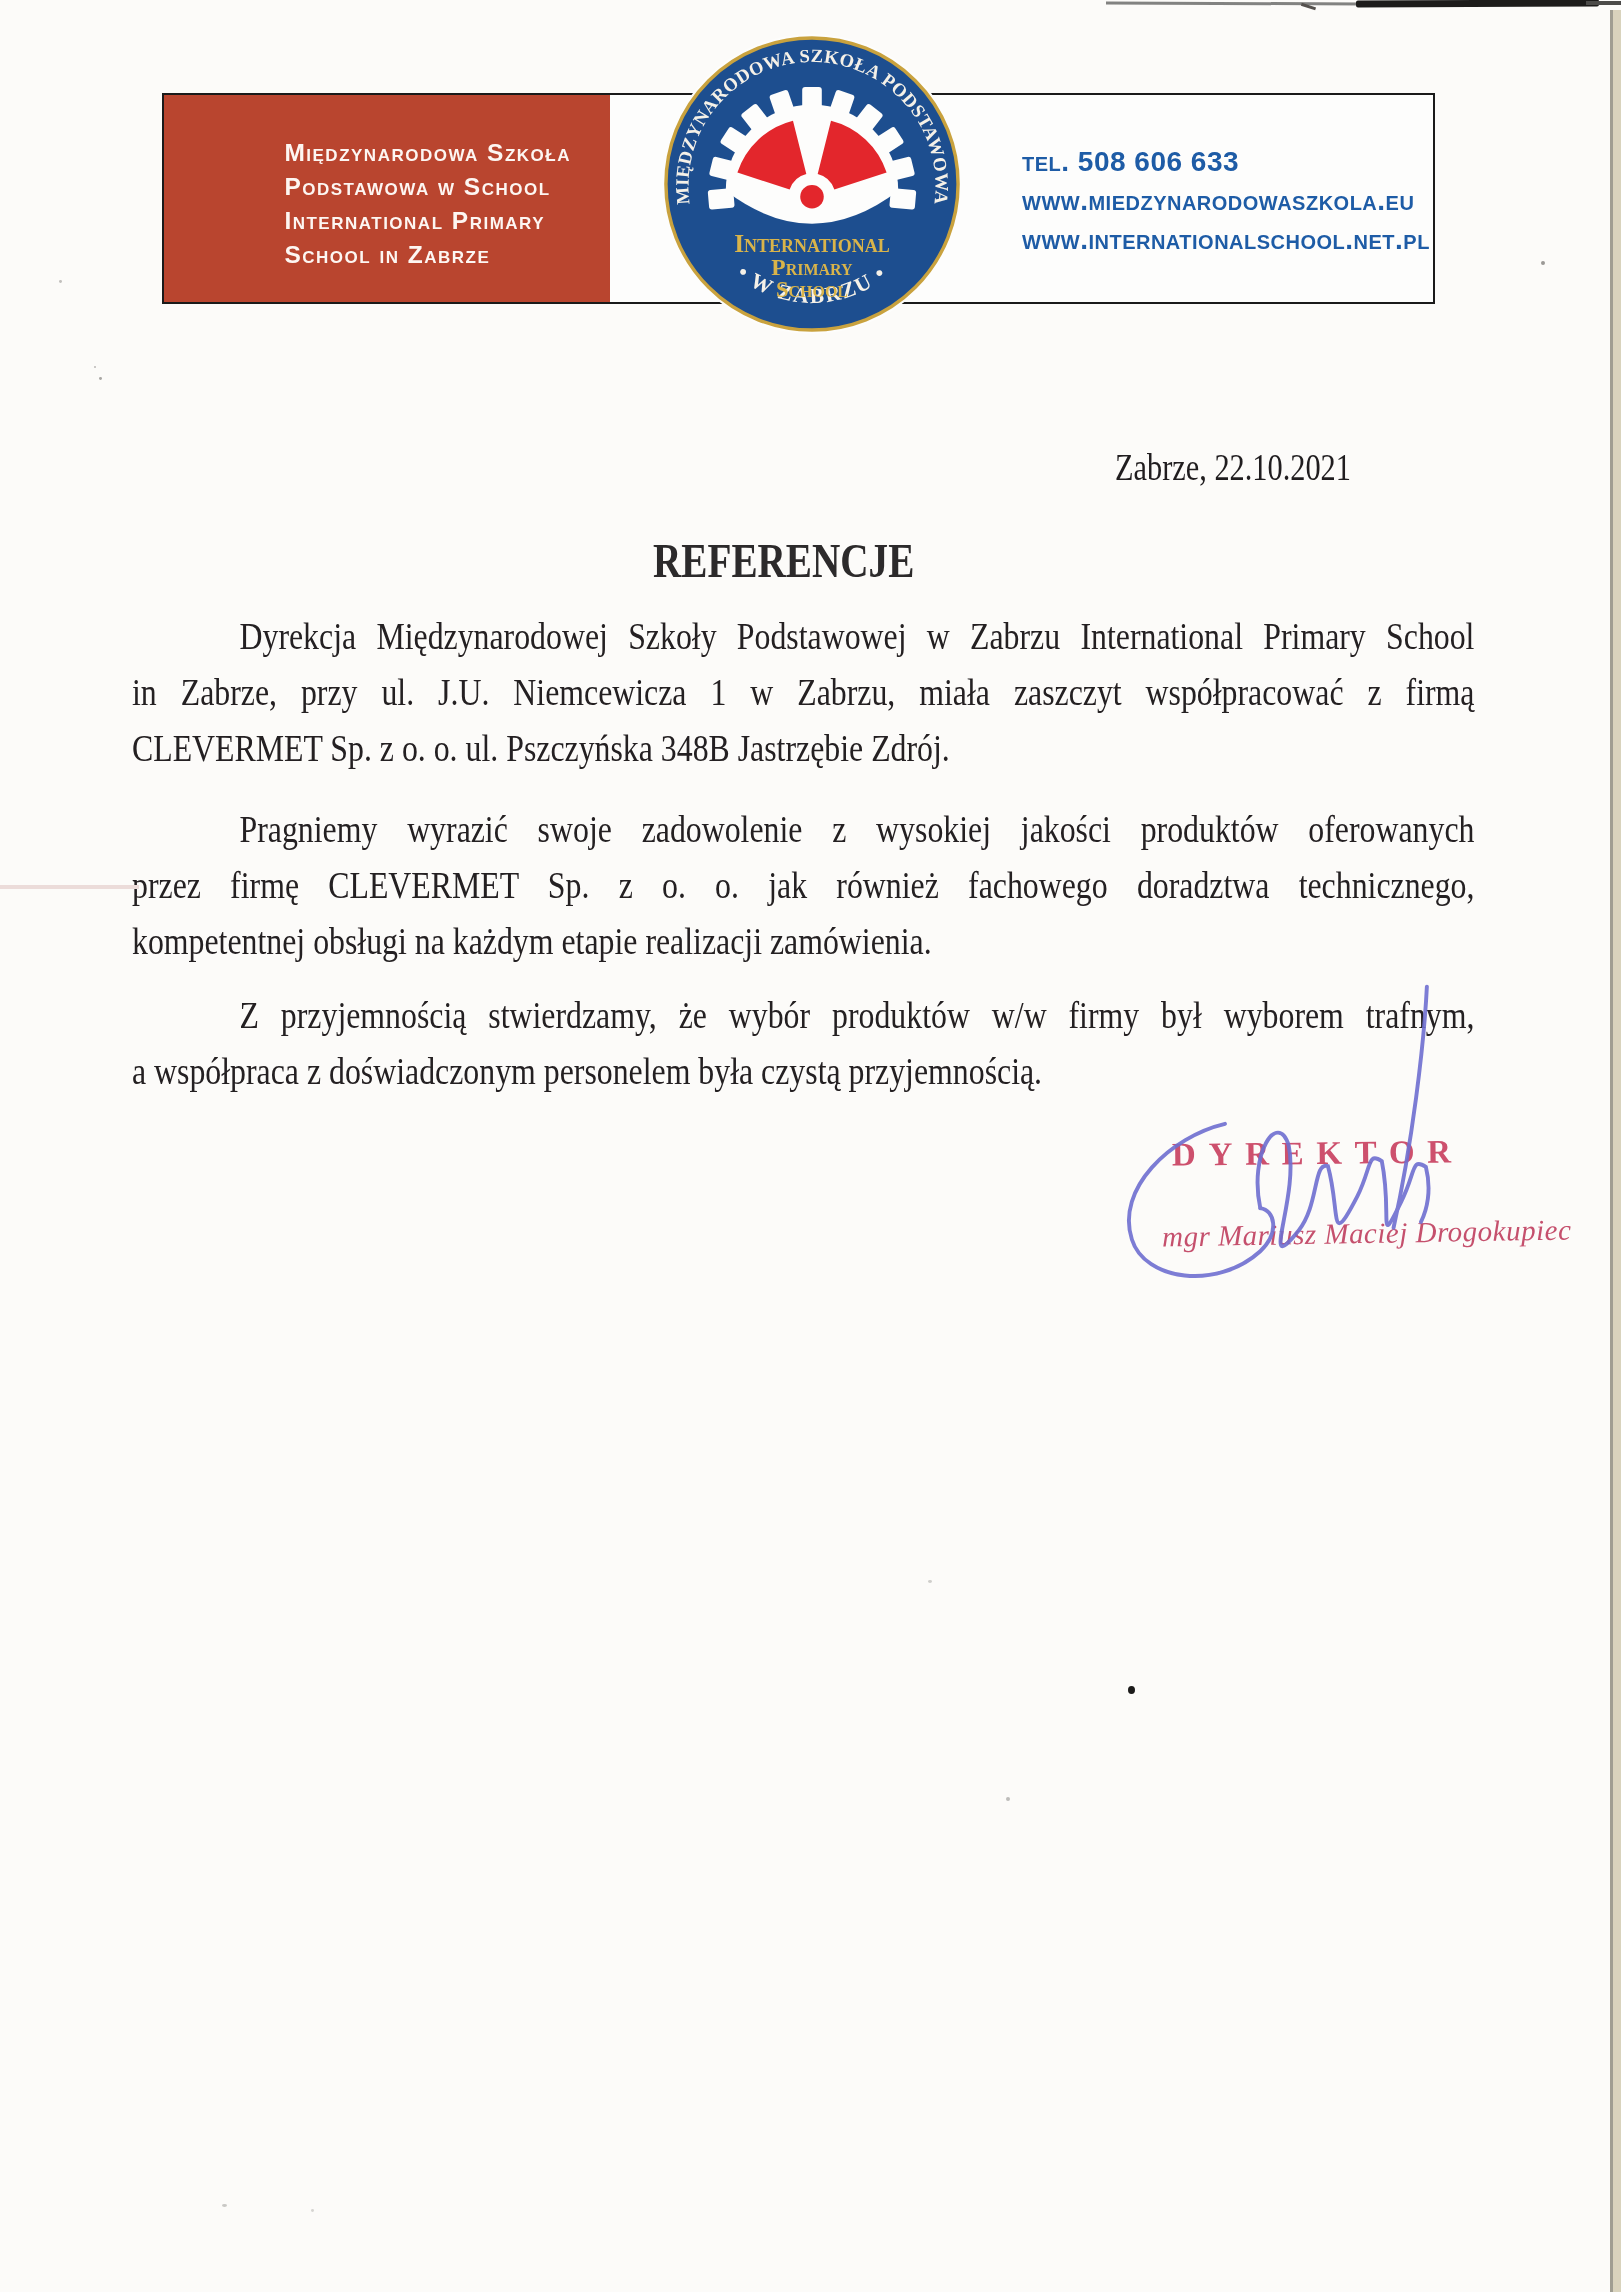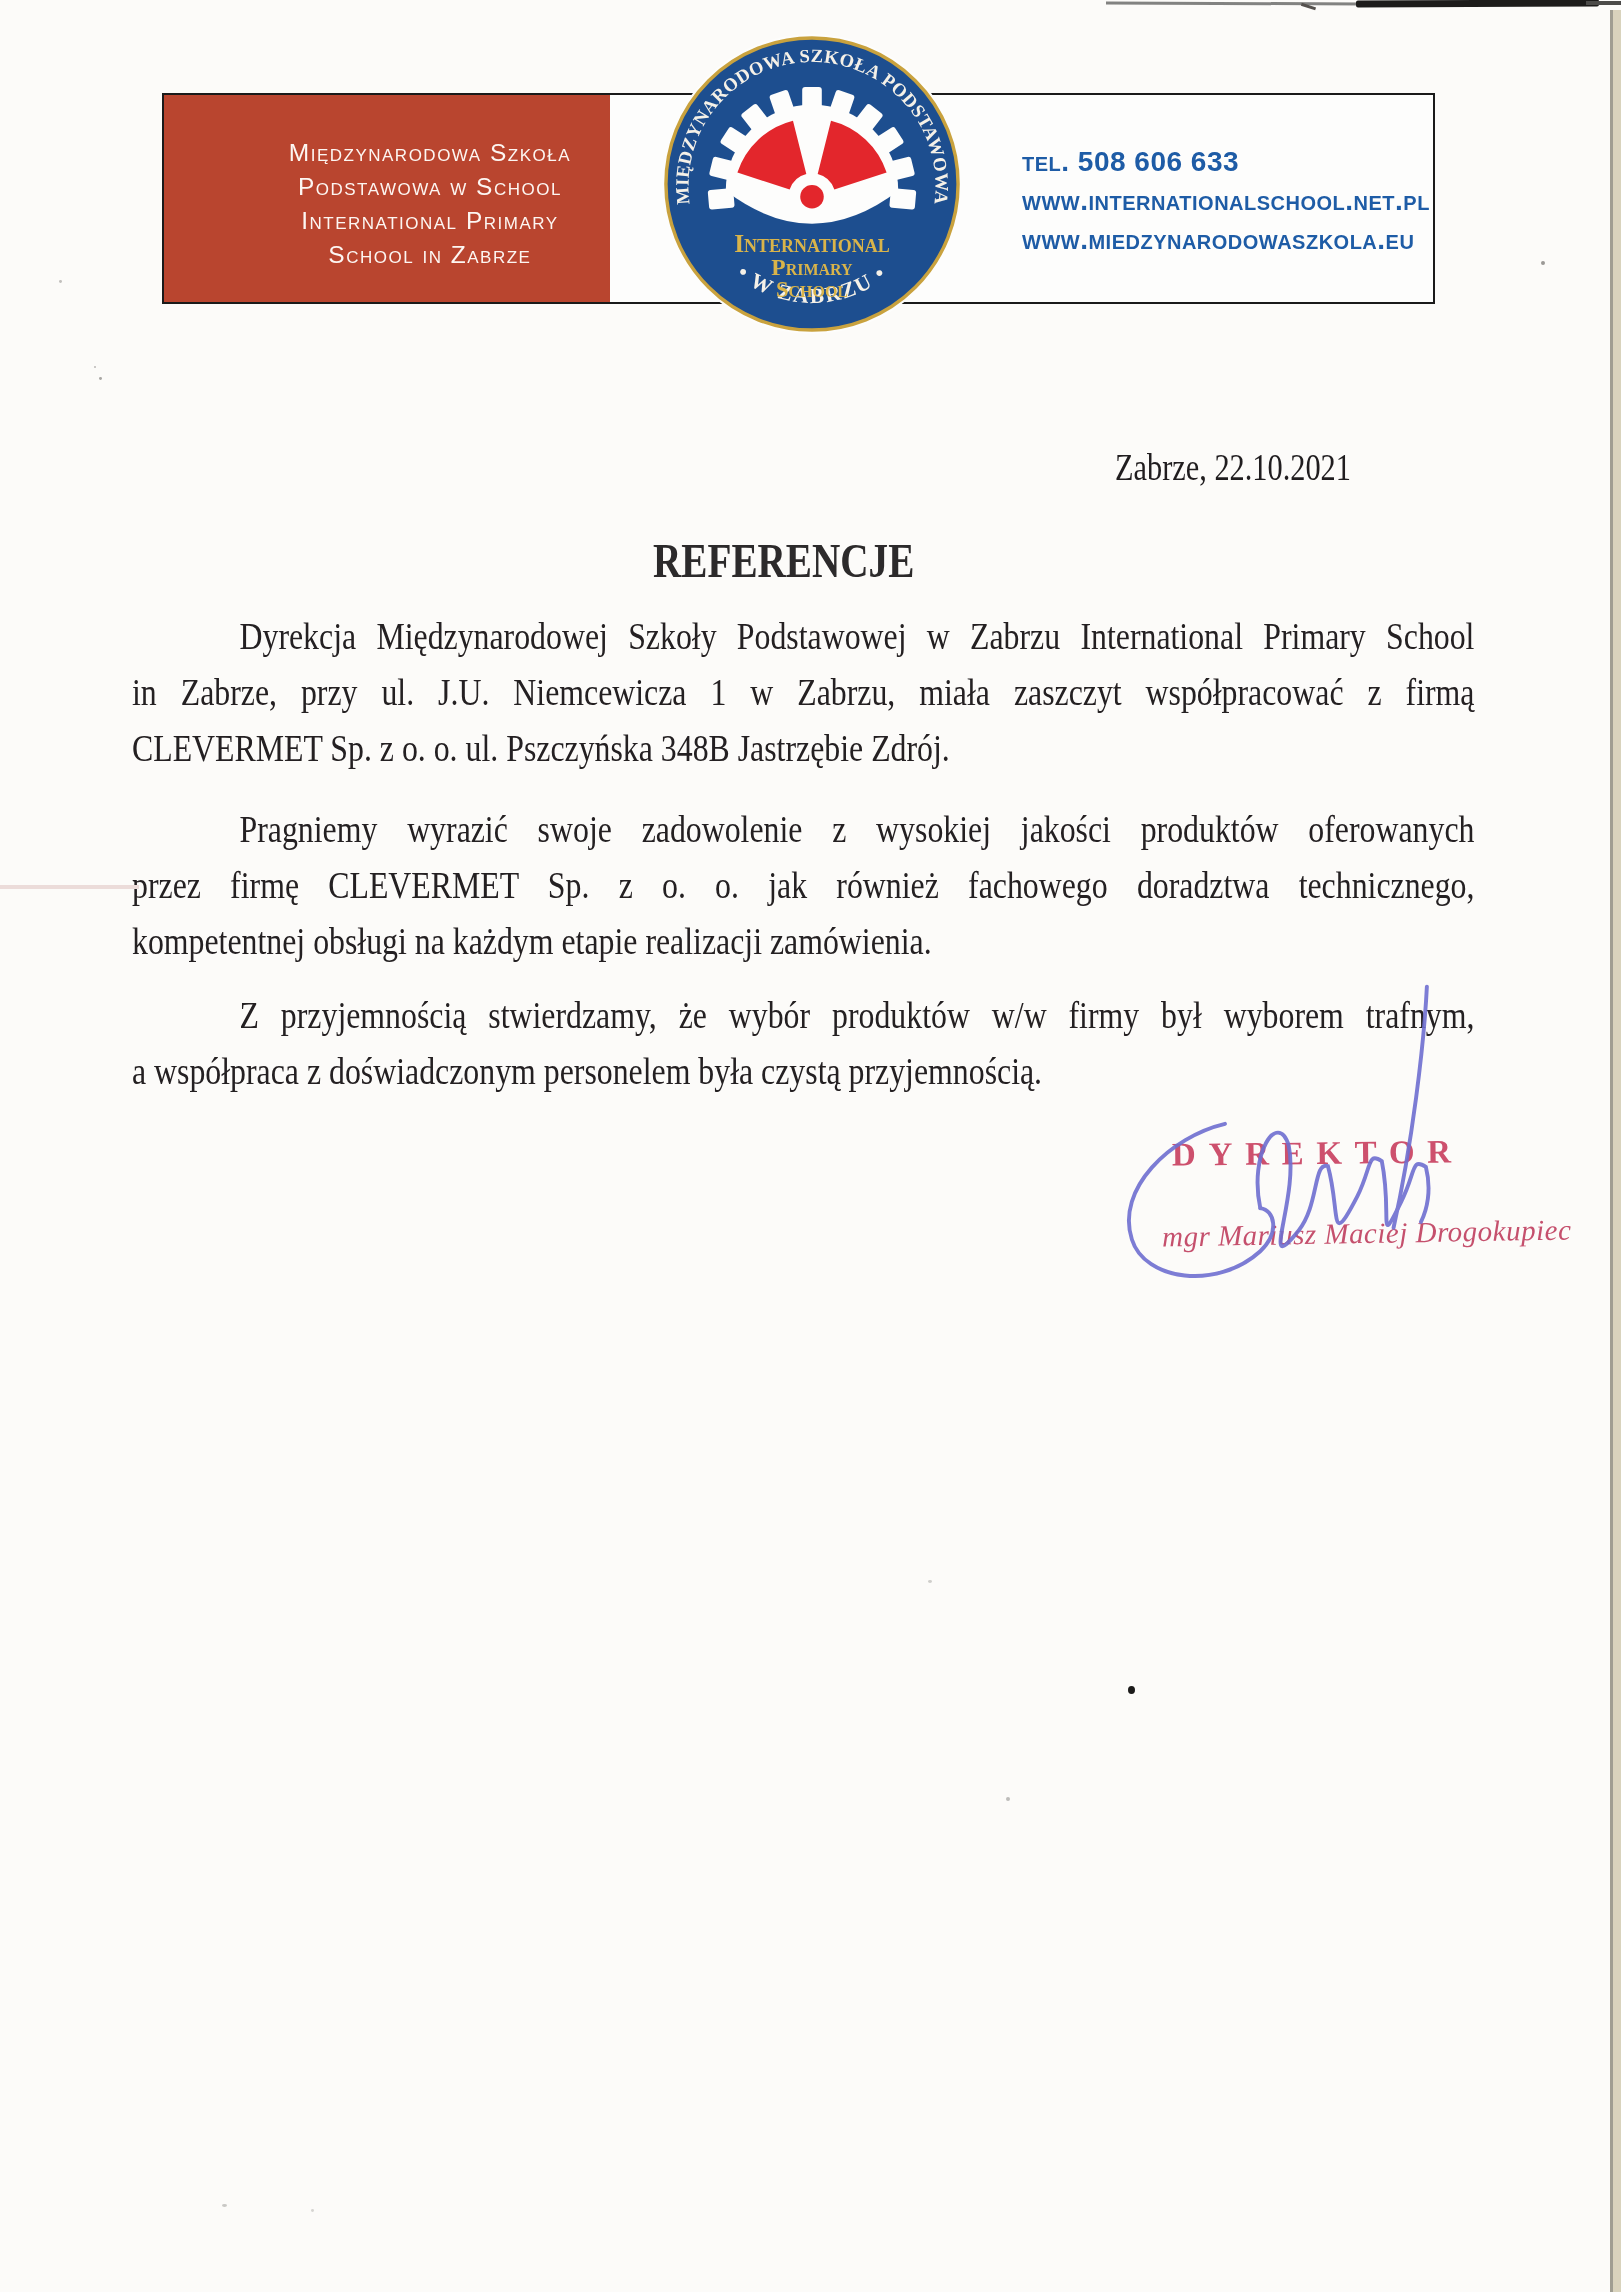--- a/index.html
+++ b/index.html
@@ -17,24 +17,24 @@
     width:1269px;height:207px;
     border:2.9px solid #1a1a1a;
     background:#fdfdfc;
   }
   .red-panel{
     position:absolute;left:0;top:0;width:446px;height:100%;
     background:#b9452f;
   }
   .red-panel-text{
     position:absolute;right:39px;top:41px;
-    text-align:center;
+    text-align:left;
     font-family:"Liberation Sans", sans-serif;
     font-variant:small-caps;
-    font-weight:normal;
+    font-weight:bold;
     font-size:24.5px;line-height:34px;letter-spacing:1.5px;
     color:#fdf6f2;
   }
   .contact-block{
     position:absolute;left:858px;top:47px;
     font-family:"Liberation Sans", sans-serif;
     font-variant:small-caps;
     font-weight:bold;
     font-size:28px;line-height:39px;letter-spacing:0.5px;
     color:#1e5ca6;
@@ -117,22 +117,22 @@
     <div class="red-panel">
       <div class="red-panel-text">
         <div>Międzynarodowa Szkoła</div>
         <div>Podstawowa w School</div>
         <div>International Primary</div>
         <div>School in Zabrze</div>
       </div>
     </div>
     <div class="contact-block">
       <div>tel. 508 606 633</div>
+      <div>www.miedzynarodowaszkola.eu</div>
       <div>www.internationalschool.net.pl</div>
-      <div>www.miedzynarodowaszkola.eu</div>
     </div>
   </div>
 
   <svg class="logo-badge" width="300" height="300" viewBox="0 0 306 306">
     <circle cx="153" cy="153" r="153" fill="#fdfdfc"></circle>
     <circle cx="153" cy="153" r="149" fill="#1d4e8f" stroke="#c9a23e" stroke-width="3.5"></circle>
 
     <g transform="translate(153,160)" fill="#fdfdfc">
       <rect x="-10" y="-106" width="20" height="26" rx="3" transform="rotate(-95)"></rect>
       <rect x="-10" y="-106" width="20" height="26" rx="3" transform="rotate(-76)"></rect>

